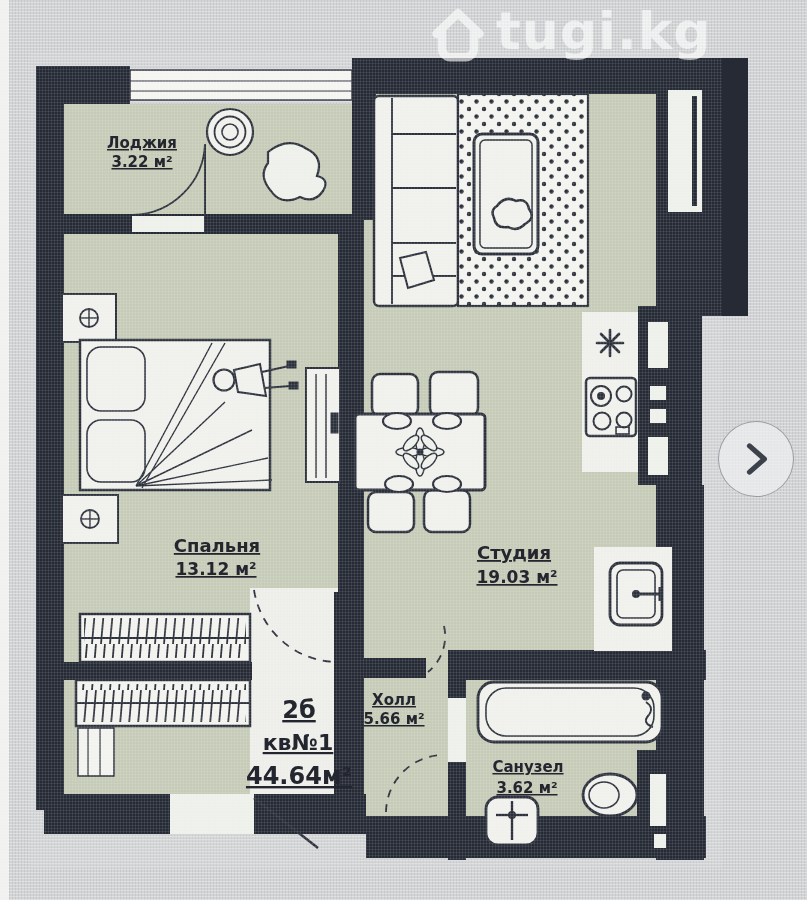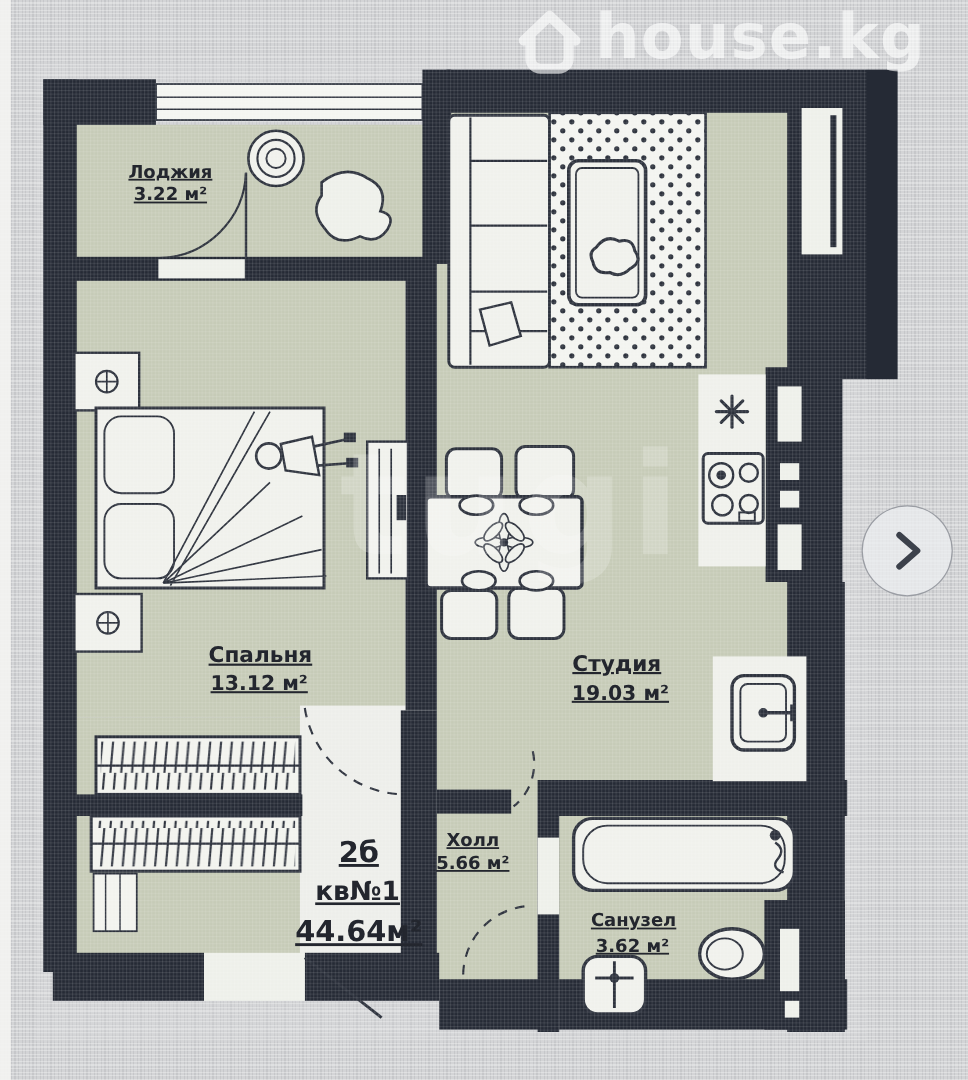--- a/index.html
+++ b/index.html
@@ -259,24 +259,23 @@
         <text x="299" y="718" class="lbl s24">2б</text>
         <text x="298" y="750" class="lbl s22">кв№1</text>
         <text x="299" y="784" class="lbl s24">44.64м²</text>
       </g>
     </svg>
 
     <div class="brand-watermark">
       <svg width="60" height="62" viewBox="0 0 64 64">
         <path d="M9,35 L32,13 L55,35 M15,30 V51 a9,9 0 0 0 9,9 H40 a9,9 0 0 0 9,-9 V30" fill="none" stroke="rgba(255,255,255,.62)" stroke-width="9" stroke-linecap="round" stroke-linejoin="round"></path>
       </svg>
-      <span>house.kg</span>
+      <span>tugi.kg</span>
     </div>
 
-    <div class="center-watermark">tugi</div>
   </div>
 
   <div class="edge-strip"></div>
 
   <button class="nav-next">
     <svg width="28" height="38" viewBox="0 0 30 40">
       <polyline points="8,6 24,20 8,34" fill="none" stroke="#3c414b" stroke-width="5.5" stroke-linecap="round" stroke-linejoin="round"></polyline>
     </svg>
   </button>
 </div>

